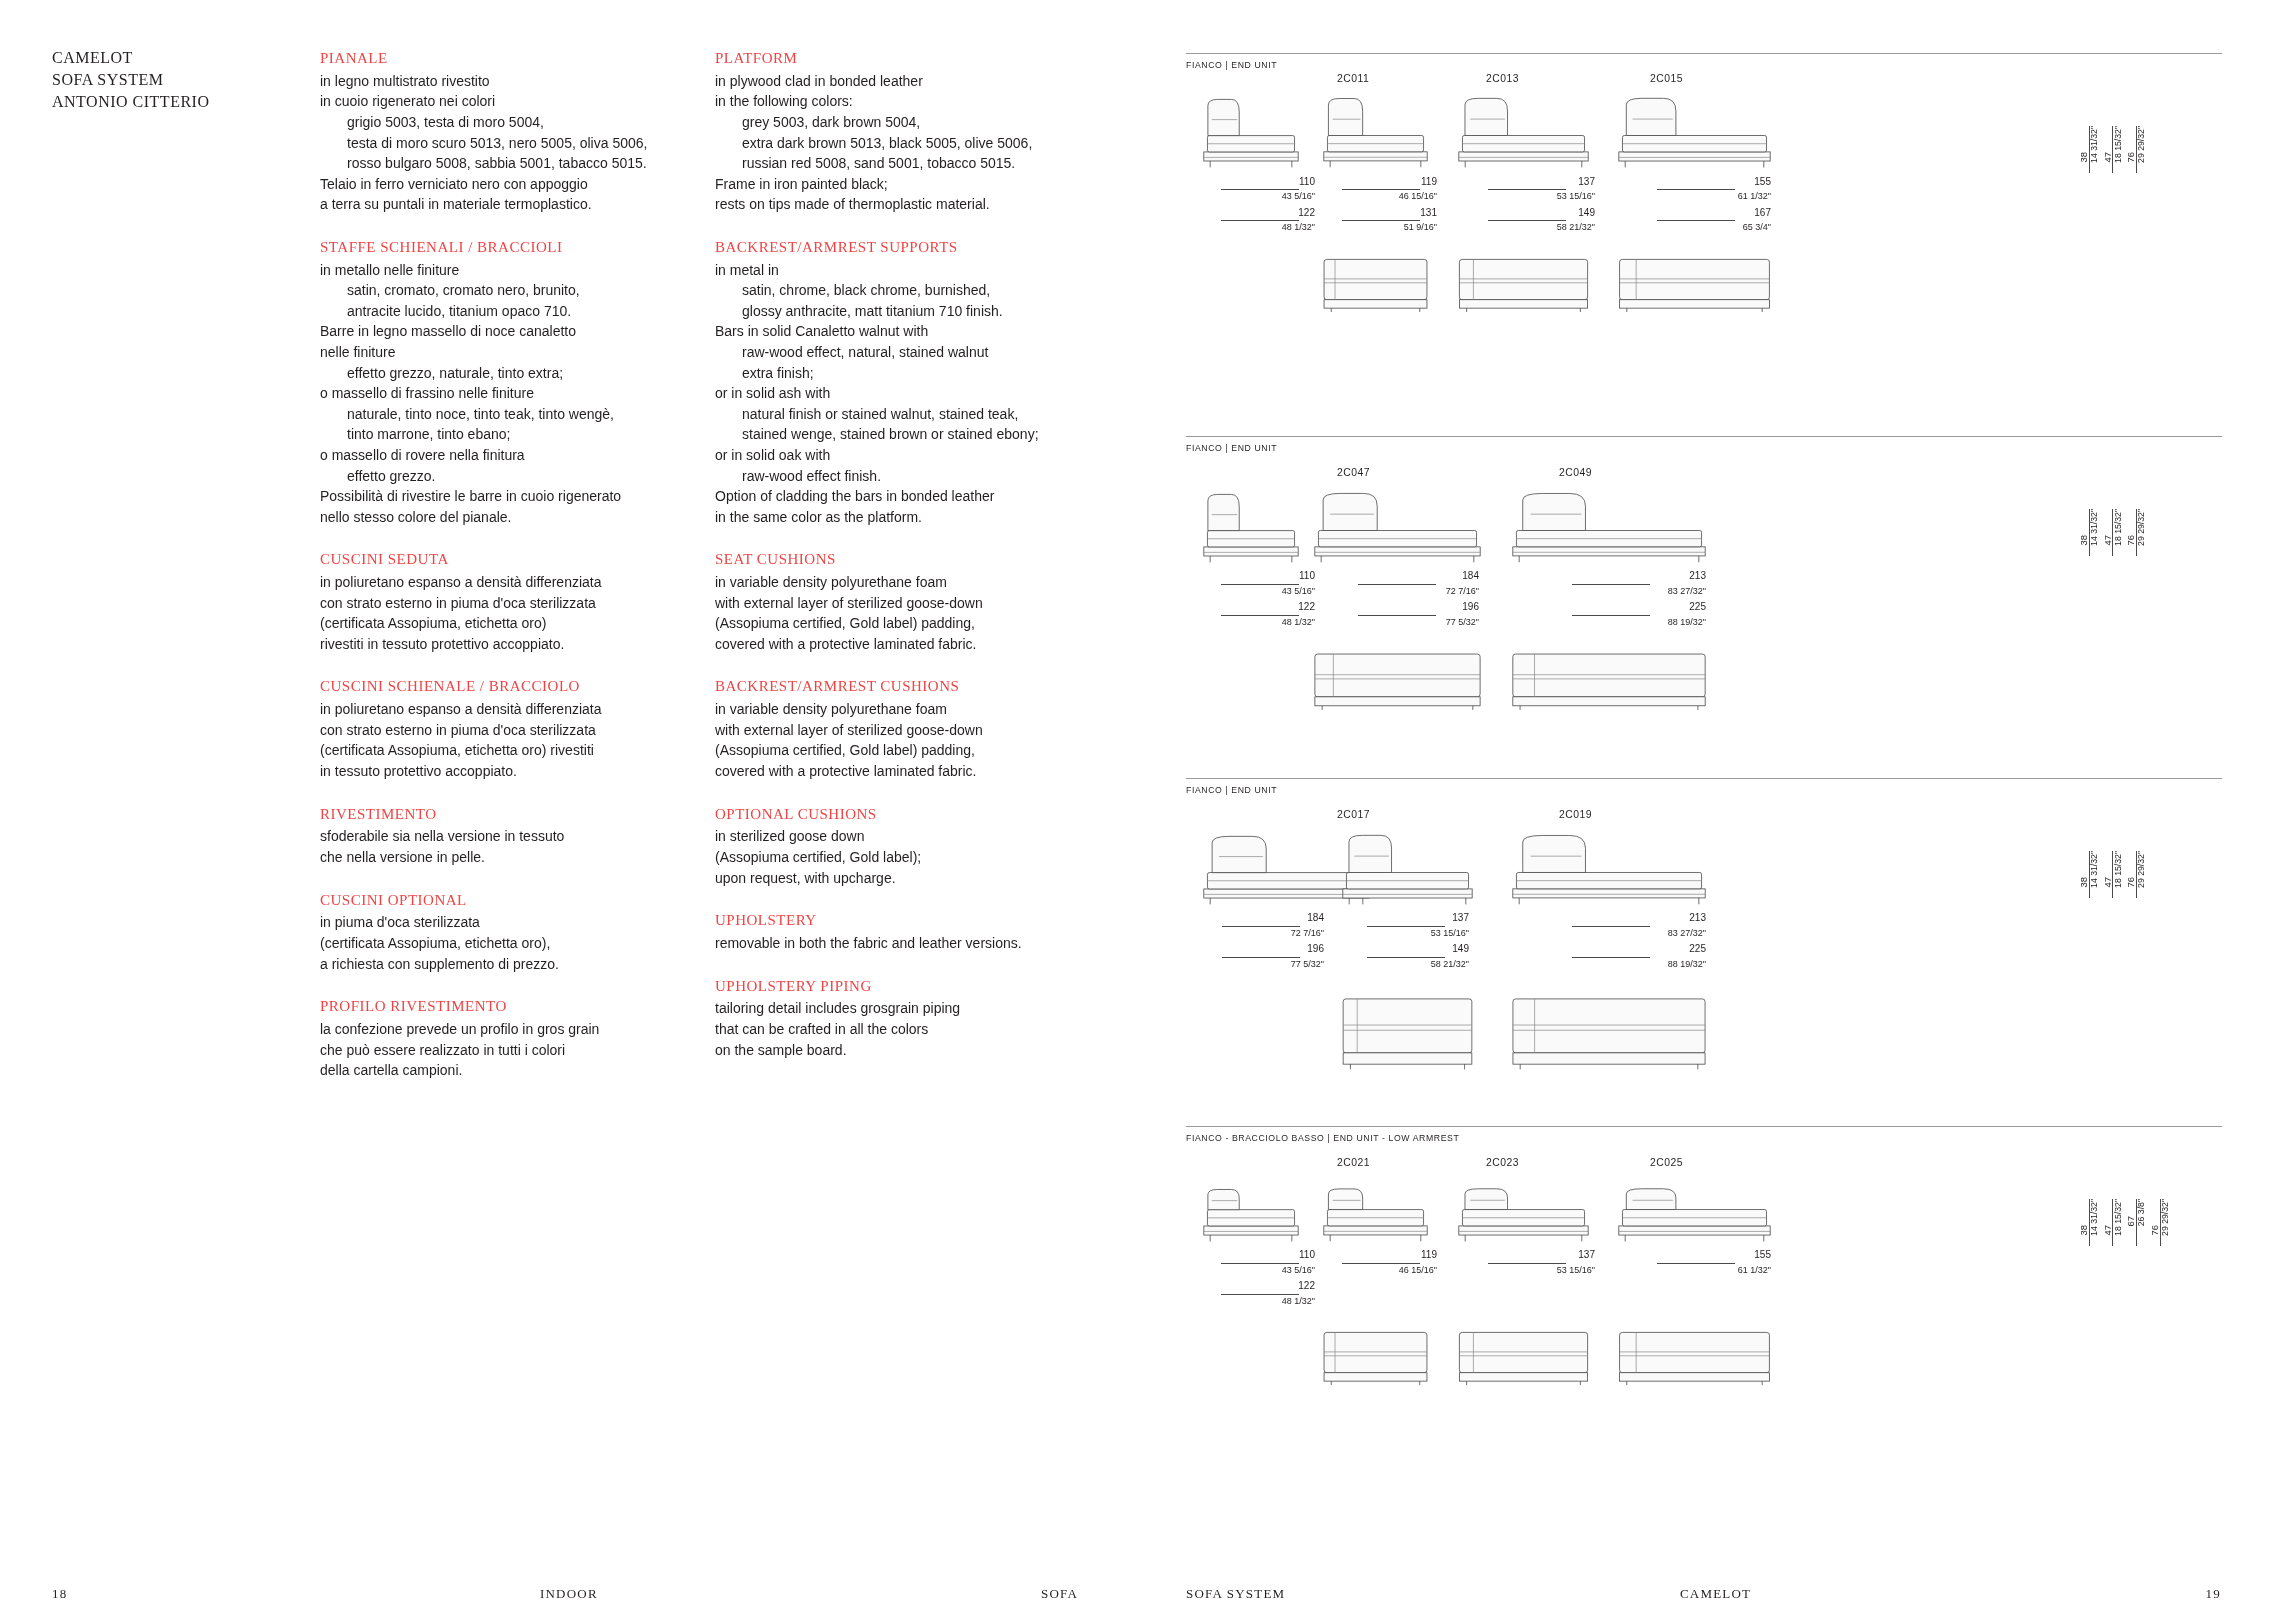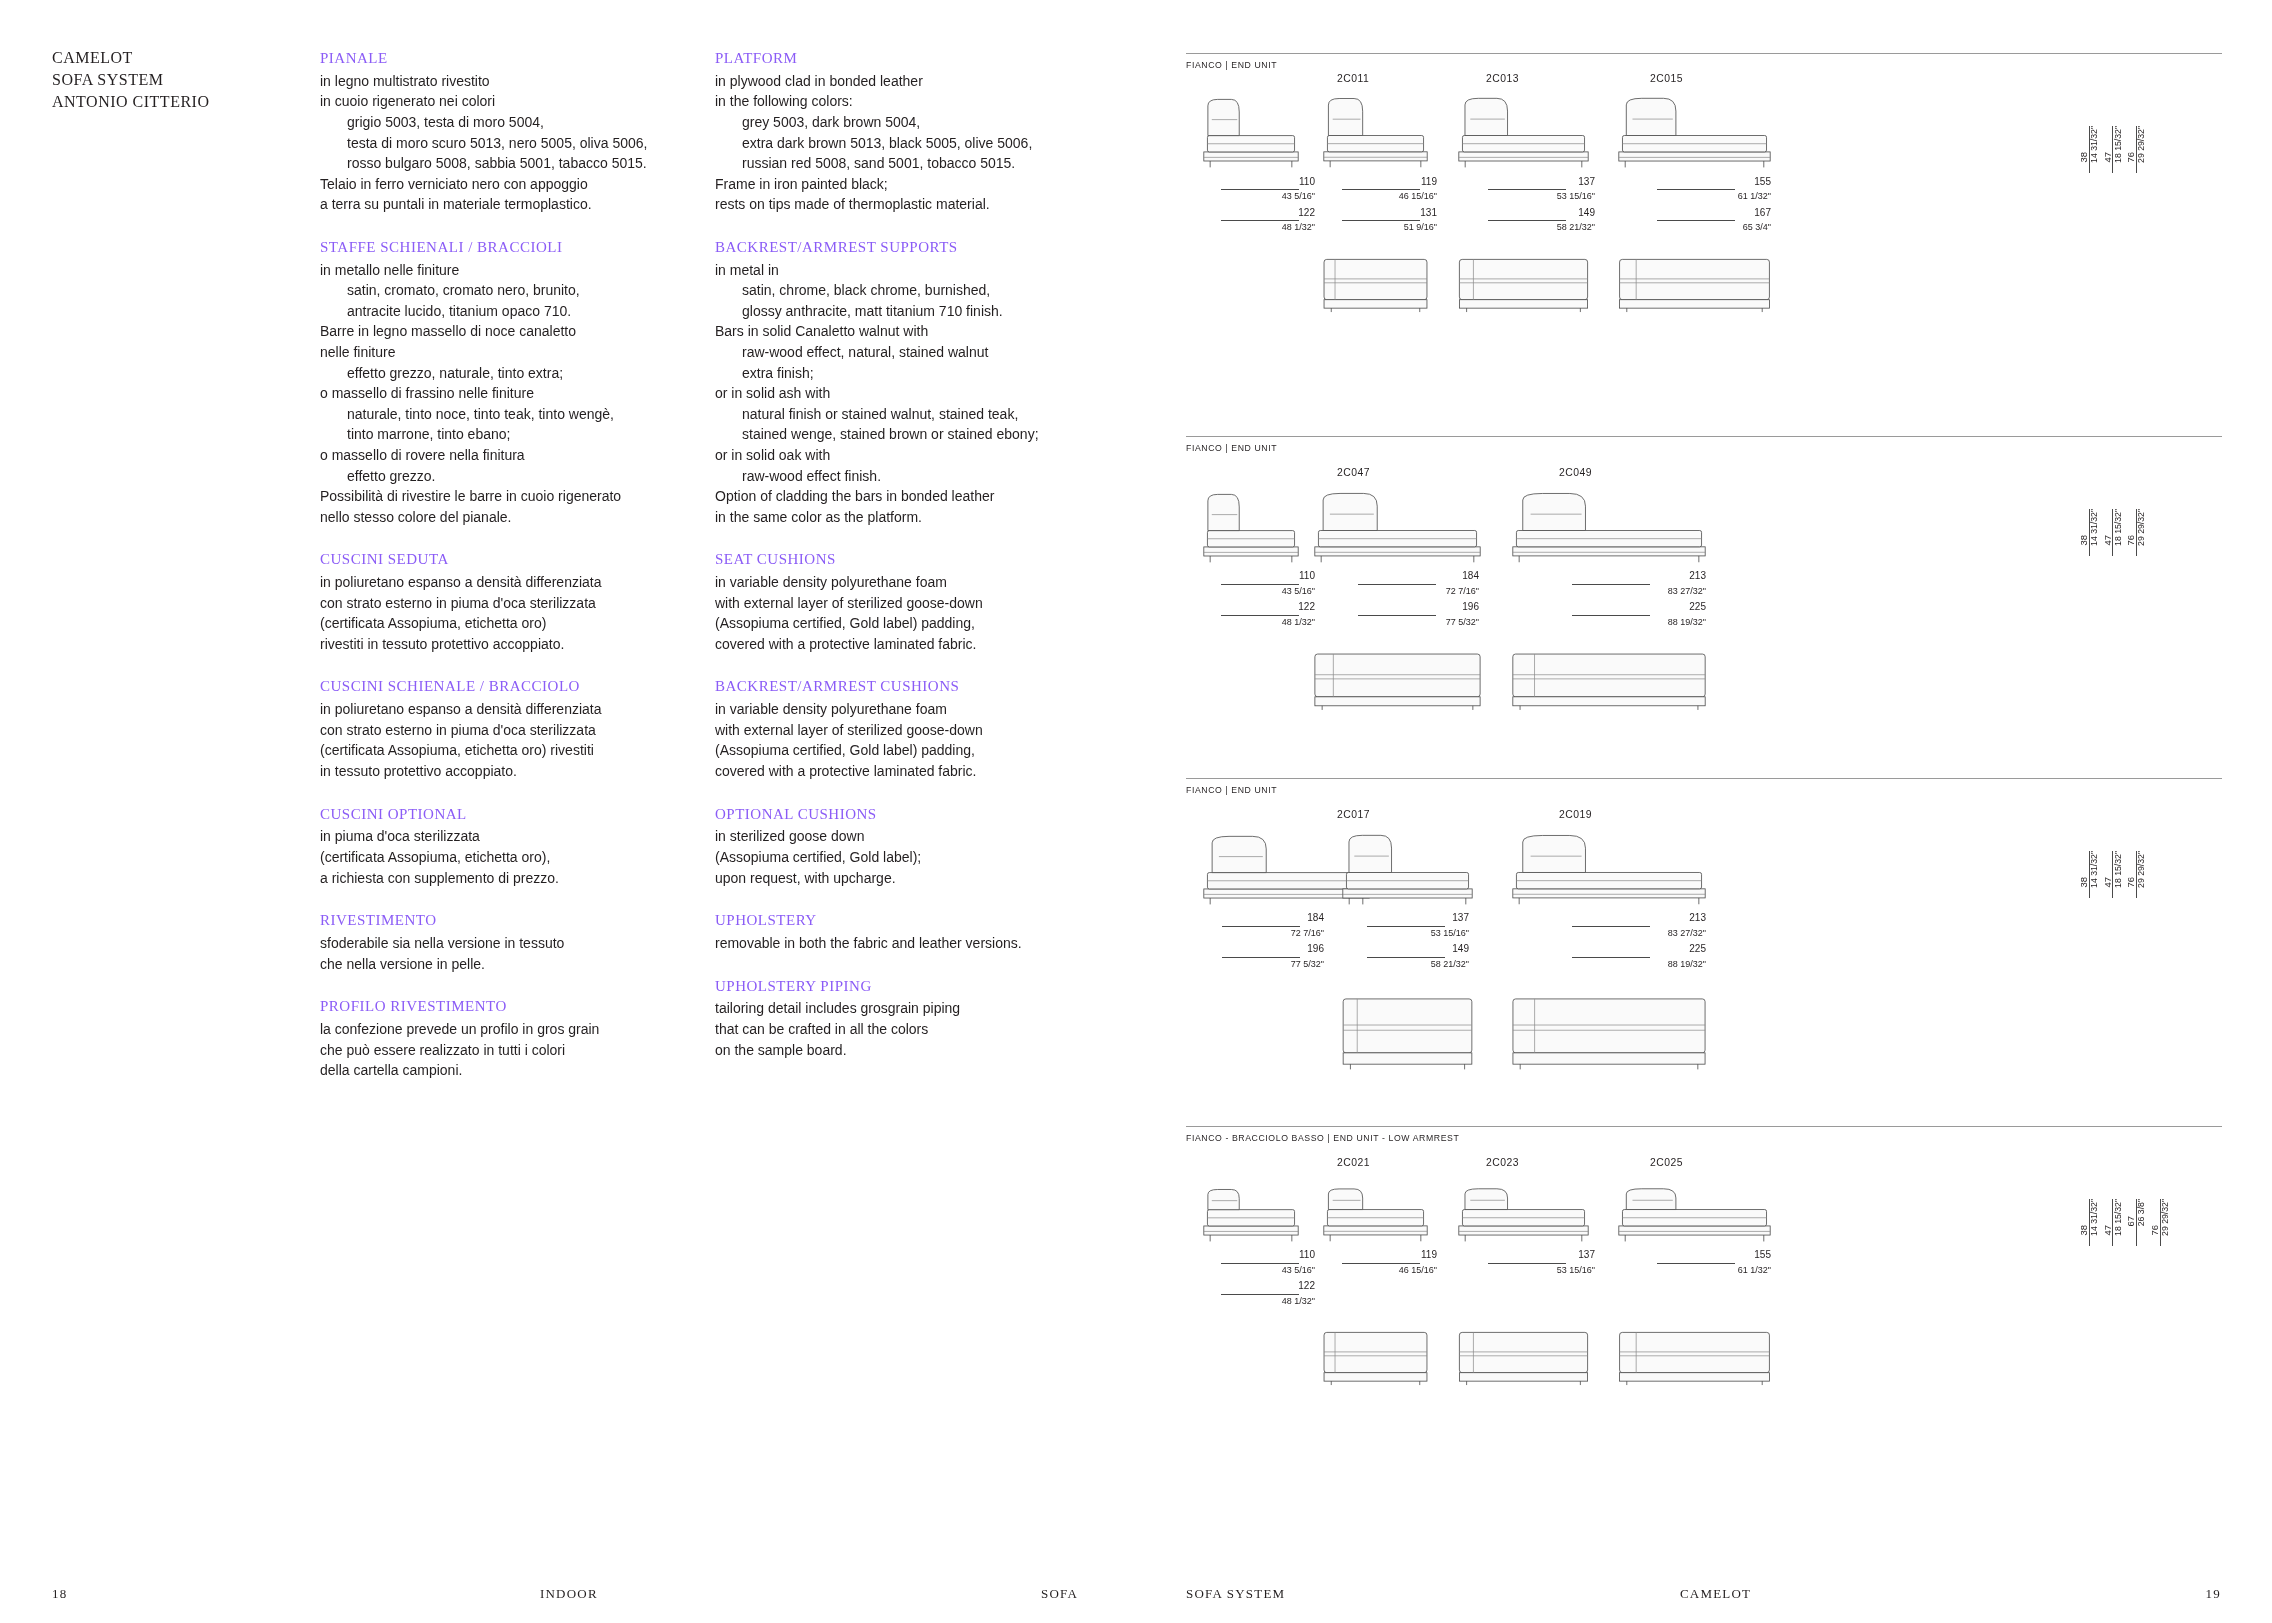--- a/index.html
+++ b/index.html
@@ -23,21 +23,21 @@
   }
   .brand div { white-space:nowrap; }
 
   .col { position:absolute; top:47px; font-size:14px; line-height:1.47; color:#231f20; }
   .col-it { left:320px; width:400px; }
   .col-en { left:715px; width:400px; }
 
   .sec { margin-bottom:21px; }
   .sec h3 {
     margin:0 0 1.8px 0; font-weight:400; font-size:15px;
-    letter-spacing:0.5px; font-family:"Liberation Serif", serif; color:#8b5cf6;
+    letter-spacing:0.5px; font-family:"Liberation Serif", serif; color:#ef4444;
   }
   .sec p { margin:0; }
   .ind1 { padding-left:27px; }
   .ind2 { padding-left:27px; }
 
   
   .right-page { position:absolute; left:1136px; top:0; width:1136px; height:1624px; }
 
   .block { position:absolute; left:50px; width:1036px; }
   .rule { border-top:0.7px solid #9a9a9a; width:1036px; }
@@ -135,29 +135,29 @@
           <p>rivestiti in tessuto protettivo accoppiato.</p>
         </div>
         <div class="sec">
           <h3>CUSCINI SCHIENALE / BRACCIOLO</h3>
           <p>in poliuretano espanso a densità differenziata</p>
           <p>con strato esterno in piuma d'oca sterilizzata</p>
           <p>(certificata Assopiuma, etichetta oro) rivestiti</p>
           <p>in tessuto protettivo accoppiato.</p>
         </div>
         <div class="sec">
+          <h3>RIVESTIMENTO</h3>
+          <p>sfoderabile sia nella versione in tessuto</p>
+          <p>che nella versione in pelle.</p>
+        </div>
+        <div class="sec">
           <h3>CUSCINI OPTIONAL</h3>
           <p>in piuma d'oca sterilizzata</p>
           <p>(certificata Assopiuma, etichetta oro),</p>
           <p>a richiesta con supplemento di prezzo.</p>
-        </div>
-        <div class="sec">
-          <h3>RIVESTIMENTO</h3>
-          <p>sfoderabile sia nella versione in tessuto</p>
-          <p>che nella versione in pelle.</p>
         </div>
         <div class="sec">
           <h3>PROFILO RIVESTIMENTO</h3>
           <p>la confezione prevede un profilo in gros grain</p>
           <p>che può essere realizzato in tutti i colori</p>
           <p>della cartella campioni.</p>
         </div>
       </div>
     <div class="col col-en" id="col-en">
         <div class="sec">

